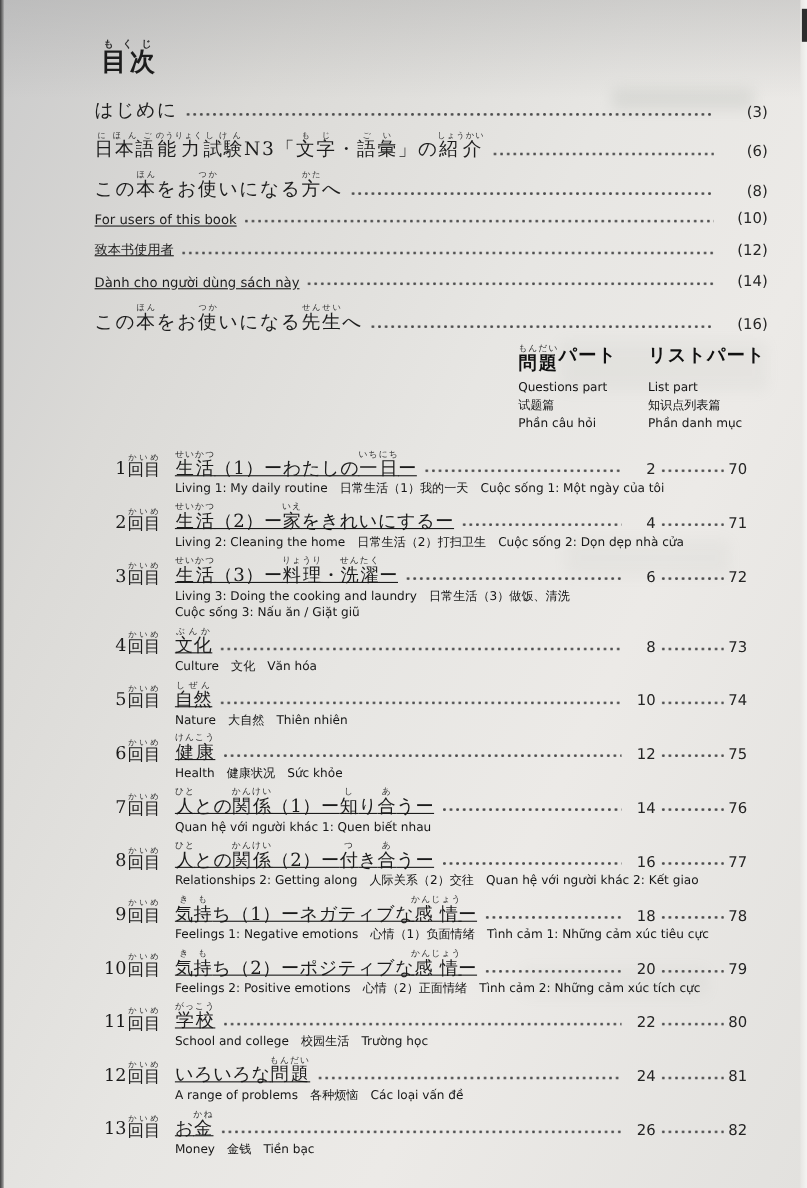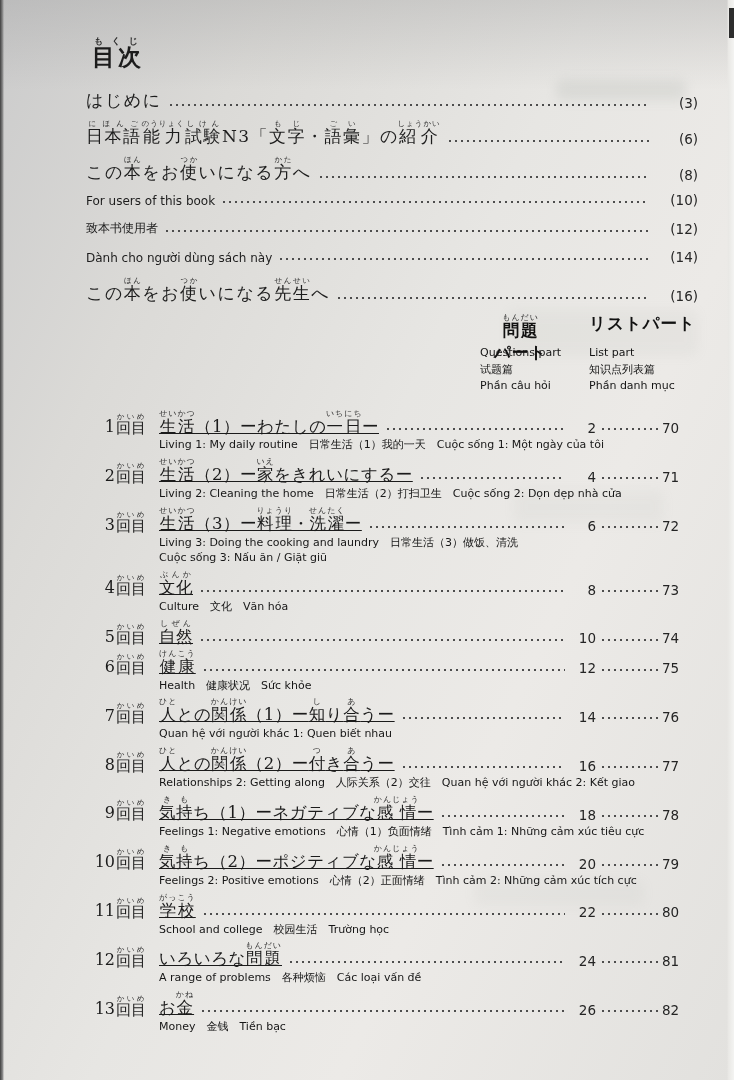--- a/index.html
+++ b/index.html
@@ -30,30 +30,30 @@
   rt { font-size:7.5px; color:#2e2e2e; font-family:"DejaVu Sans","Liberation Sans",sans-serif; letter-spacing:1px; line-height:1; }
 
   .toc-heading { font-family:"DejaVu Serif","Liberation Serif",serif; font-size:23px; font-weight:bold;
     letter-spacing:3px; color:#1c1c1c; margin:0 0 16px 6px; }
   .toc-heading rt { font-size:9px; letter-spacing:4px; }
 
   .fm-row { display:flex; align-items:flex-end; margin-bottom:8px; }
   .fm-text { white-space:nowrap; }
   .fm-jp .fm-text { font-family:"DejaVu Serif","Liberation Serif",serif; font-size:17px; letter-spacing:1.5px; color:#1d1d1d; }
   .fm-small { margin-bottom:11px; }
-  .fm-small .fm-text { font-size:12px; color:#1d1d1d; padding-bottom:1px; }
+  .fm-small .fm-text { font-size:12px; color:#1d1d1d; padding-bottom:1px;text-decoration:underline; }
   .fm-page { flex:none; width:44px; text-align:right; font-size:13.5px; color:#262626; padding-bottom:1px; }
 
   .leader { flex:1 1 auto; height:4px; align-self:flex-end; margin:0 5px 5px 6px;
     background-image:radial-gradient(circle, #4d4d4d 1.1px, rgba(0,0,0,0) 1.3px);
     background-size:6px 4px; background-repeat:repeat-x; background-position:left center; }
   .leader.mid { flex:0 0 58px; margin:0 4px 5px 4px; }
 
   .table-header { display:flex; justify-content:flex-end; gap:28px; margin:4px 2px 14px 0; }
-  .th-title { font-size:16.5px; font-weight:bold; color:#111; height:32px; display:flex; align-items:center; letter-spacing:1px;flex-direction:column; }
+  .th-title { font-size:16.5px; font-weight:bold; color:#111; height:32px; display:flex; align-items:flex-start; letter-spacing:1px; }
   .th-title rt { font-size:8px; font-weight:normal; }
   .th-sub { font-size:11px; line-height:1.5; color:#151515; }
 
   .entry { margin-bottom:2px; }
   .row-main { display:flex; align-items:flex-end; }
   .row-label { flex:0 0 60px; display:flex; justify-content:flex-end; align-items:flex-end;
     font-family:"DejaVu Serif","Liberation Serif",serif; color:#1b1b1b; }
   .row-label .num { font-size:16px; line-height:1.1; padding:0 1px 1px 0; }
   .row-label ruby { font-size:15px; line-height:1.1; }
   .row-title { font-family:"DejaVu Serif","Liberation Serif",serif; font-size:16.5px; color:#1b1b1b;
@@ -208,20 +208,23 @@
             <div class="row-label">
               <span class="num">5</span>
               <ruby>回目<rt>かいめ</rt></ruby>
             </div>
             <div class="row-title"><ruby>自然<rt>しぜん</rt></ruby></div>
             <div class="leader"></div>
             <div class="pg pg1">10</div>
             <div class="leader mid"></div>
             <div class="pg pg2">74</div>
           </div>
+          <div class="row-sub">
+            <div>Nature　大自然　Thiên nhiên</div>
+          </div>
         </div>
         <div class="entry">
           <div class="row-main">
             <div class="row-label">
               <span class="num">6</span>
               <ruby>回目<rt>かいめ</rt></ruby>
             </div>
             <div class="row-title"><ruby>健康<rt>けんこう</rt></ruby></div>
             <div class="leader"></div>
             <div class="pg pg1">12</div>

